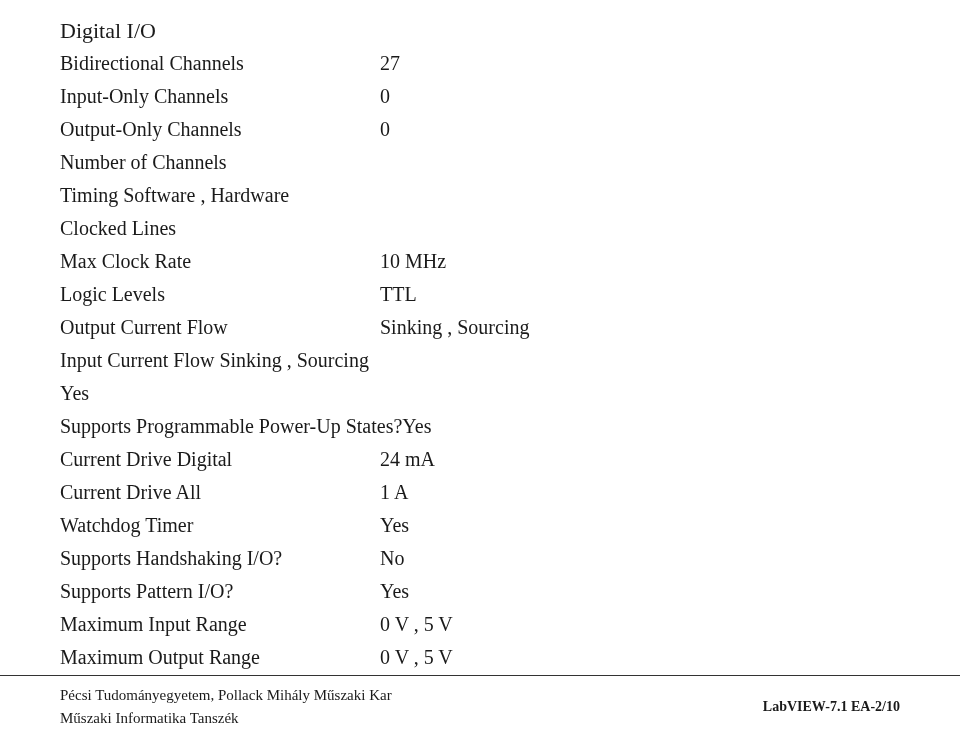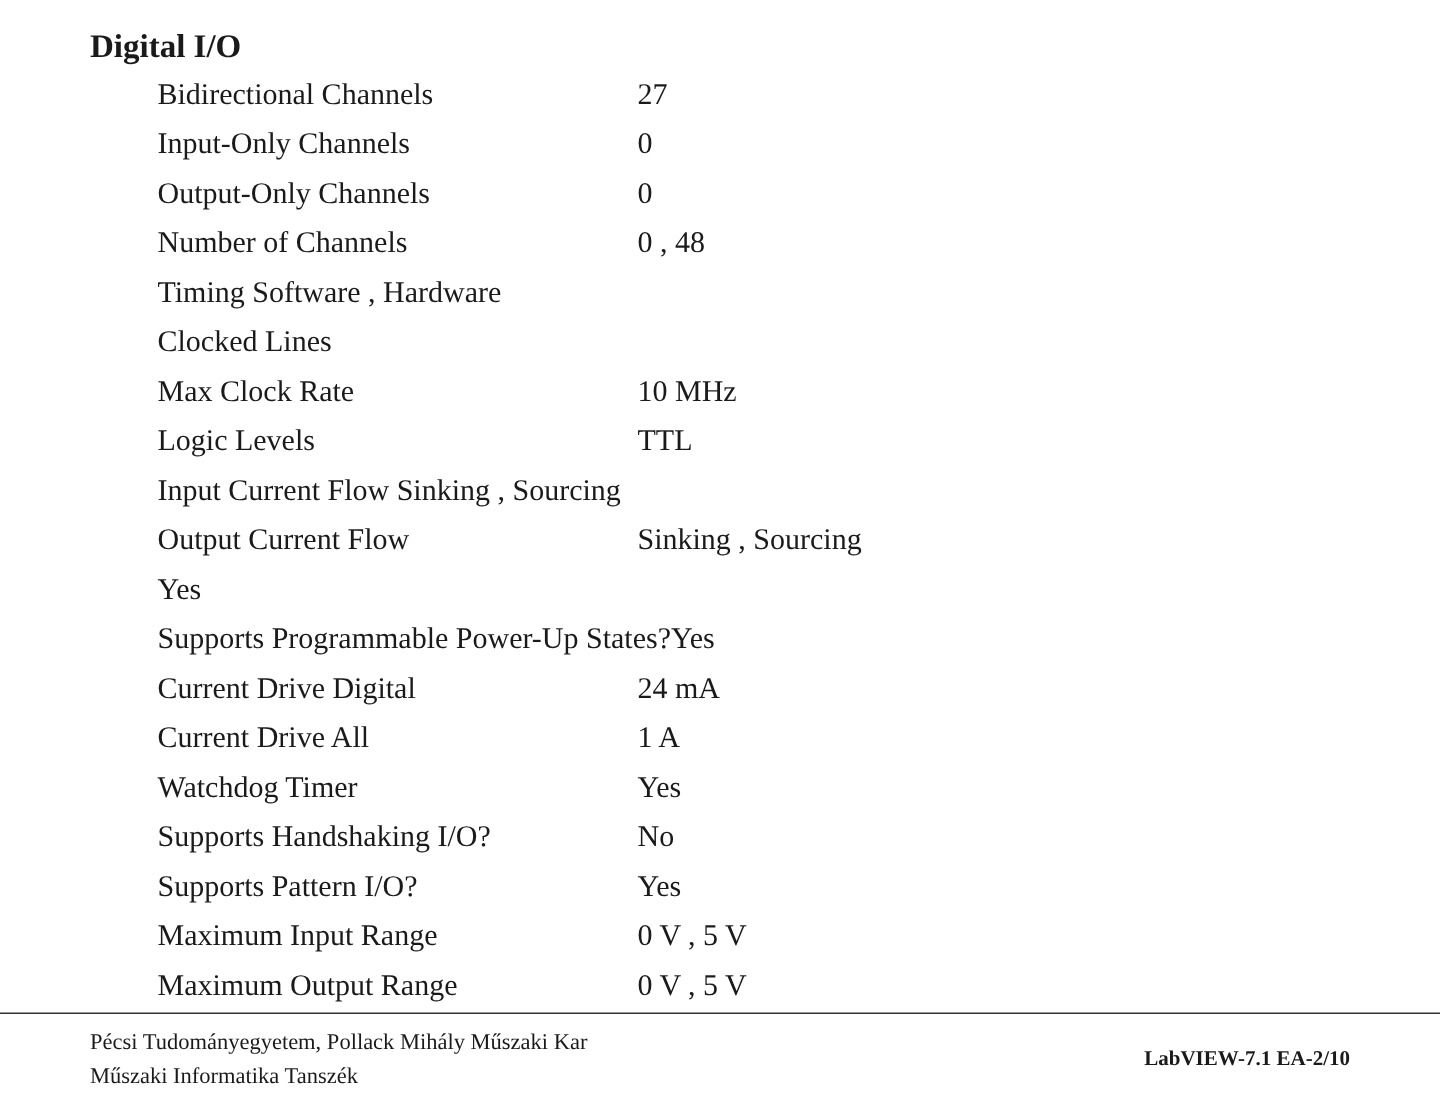--- a/index.html
+++ b/index.html
@@ -13,30 +13,29 @@
       background: #ffffff;
       font-family: "Times New Roman", Times, serif;
       font-size: 20px;
       color: #1a1a1a;
       position: relative;
     }
     .main-content {
       padding: 18px 60px 0 60px;
     }
     .title {
-      font-weight: bold;
+      font-weight: normal;
       font-size: 22px;
       margin-bottom: 4px;
     }
     .spec-row {
       display: flex;
       align-items: center;
       margin-bottom: 2px;
       line-height: 1.55;
-      margin-left: 45px;
     }
     .spec-label {
       min-width: 320px;
       flex-shrink: 0;
     }
     .spec-value {
       flex: 1;
     }
     .footer {
       position: absolute;
@@ -74,42 +73,41 @@
       <div class="spec-row">
         <span class="spec-label">Input-Only Channels</span>
         <span class="spec-value">0</span>
       </div>
       <div class="spec-row">
         <span class="spec-label">Output-Only Channels</span>
         <span class="spec-value">0</span>
       </div>
       <div class="spec-row">
         <span class="spec-label">Number of Channels</span>
-        <span class="spec-value">0 , 48</span>
       </div>
       <div class="spec-row">
         <span class="spec-label">Timing    Software , Hardware</span>
       </div>
       <div class="spec-row">
         <span class="spec-label">Clocked Lines</span>
       </div>
       <div class="spec-row">
         <span class="spec-label">Max Clock Rate</span>
         <span class="spec-value">10 MHz</span>
       </div>
       <div class="spec-row">
         <span class="spec-label">Logic Levels</span>
         <span class="spec-value">TTL</span>
       </div>
       <div class="spec-row">
-        <span class="spec-label">Input Current Flow  Sinking , Sourcing</span>
+        <span class="spec-label">Output Current Flow</span>
+        <span class="spec-value">Sinking , Sourcing</span>
       </div>
       <div class="spec-row">
-        <span class="spec-label">Output Current Flow</span>
-        <span class="spec-value">Sinking , Sourcing</span>
+        <span class="spec-label">Input Current Flow  Sinking , Sourcing</span>
       </div>
       <div class="spec-row">
         <span class="spec-value">Yes</span>
       </div>
       <div class="spec-row">
         <span class="spec-label">Supports Programmable Power-Up States?</span>
         <span class="spec-value">Yes</span>
       </div>
       <div class="spec-row">
         <span class="spec-label">Current Drive Digital</span>

